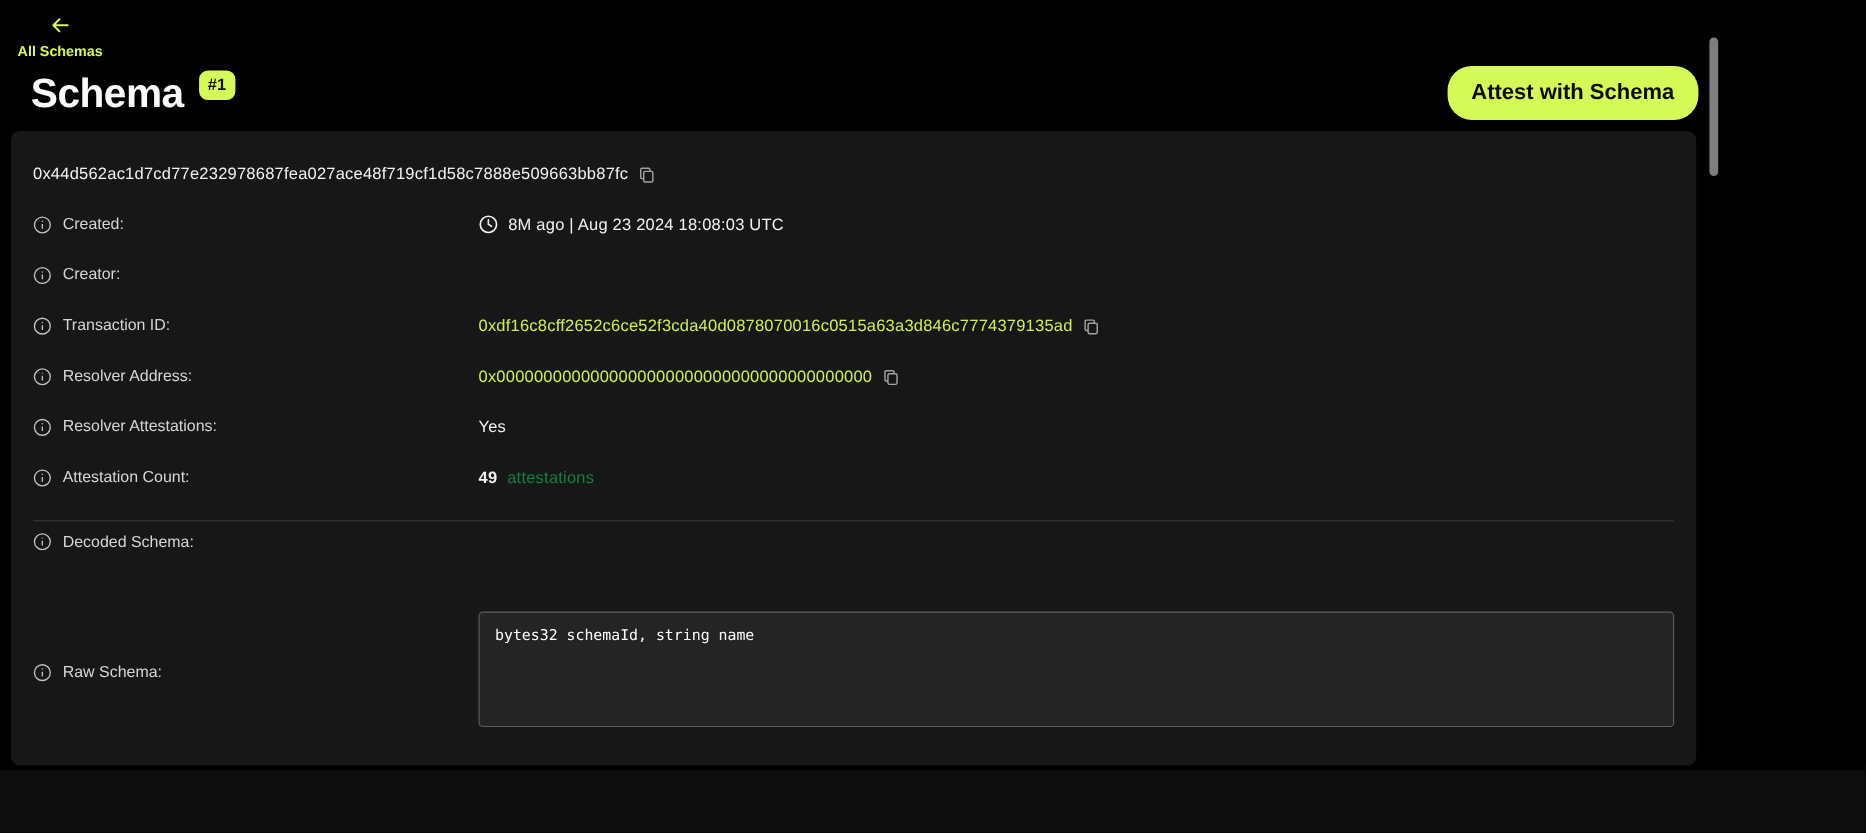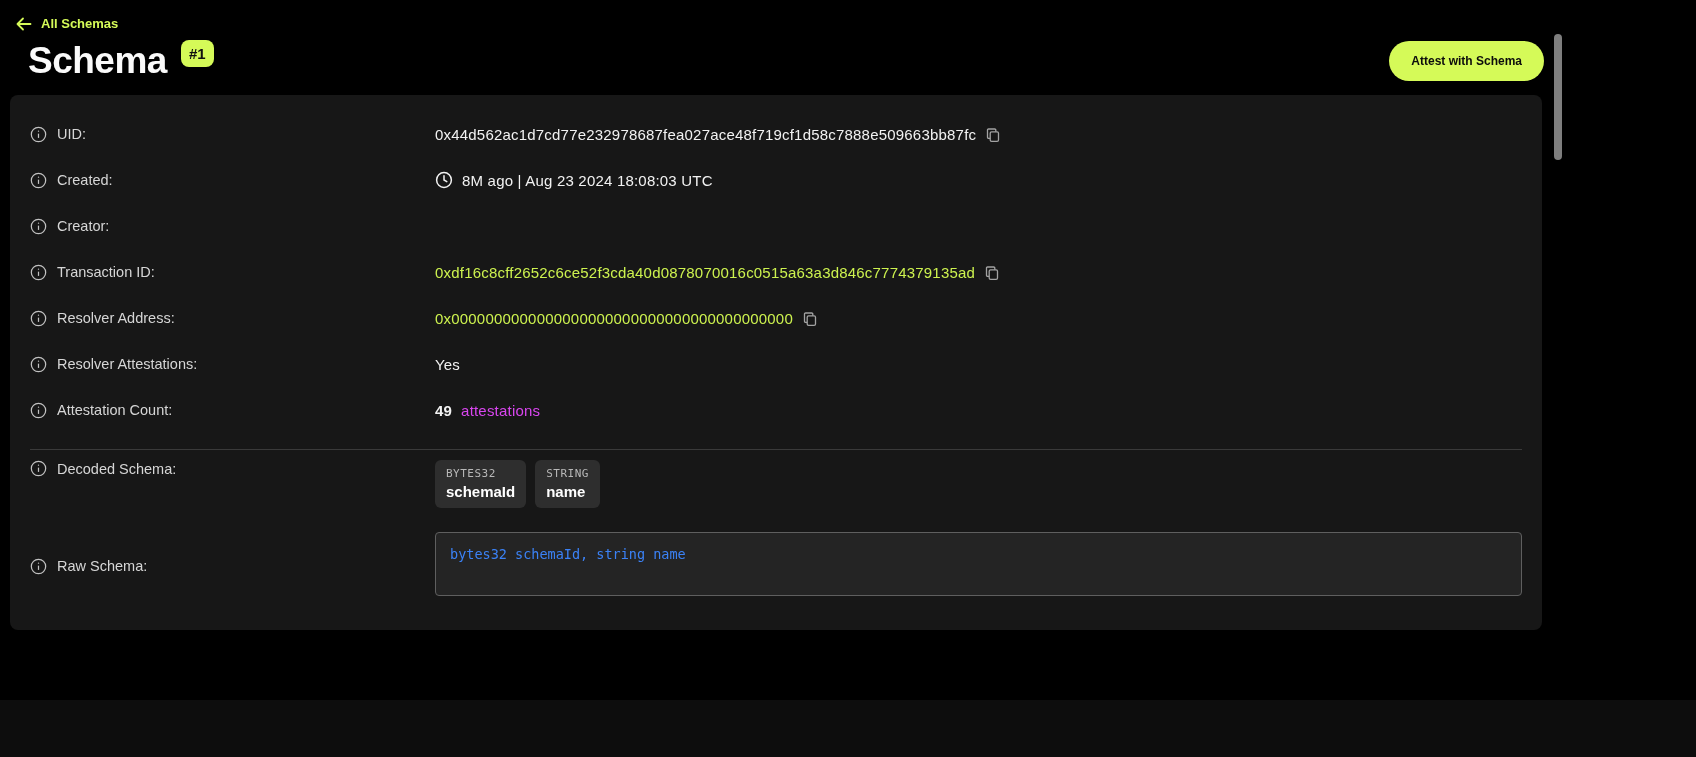--- a/index.html
+++ b/index.html
@@ -14,20 +14,21 @@
   .app { position: absolute; left: 0; top: 0; width: 1552px; }
 
   
   .back-row {
     padding: 16px 0 0 16px;
     display: flex; align-items: center; gap: 9px;
     color: var(--accent);
     font-size: 13px; font-weight: 700;
     cursor: pointer;
     width: fit-content;
+    flex-direction: column;
   }
   .title-row {
     margin-top: 6px;
     padding: 0 8px 0 8px;
     display: flex; align-items: center; justify-content: space-between;
   }
   .title-group { display: flex; align-items: flex-start; gap: 14px; margin-left: 20px; }
   .page-title {
     font-size: 37px; font-weight: 600; color: #fafafa; letter-spacing: -0.5px;
     line-height: 48px;
@@ -36,21 +37,21 @@
     margin-top: 3px;
     background: var(--accent); color: #101010;
     font-size: 15px; font-weight: 700;
     padding: 6px 8px; border-radius: 8px;
     line-height: 1;
   }
   .attest-btn {
     background: var(--accent); color: #0c0c0c;
     border: none; cursor: pointer;
     font-family: "Liberation Sans", sans-serif;
-    font-size: 12px; font-weight: 600;
+    font-size: 20px; font-weight: 600;
     padding: 13px 22px; border-radius: 22px;
   }
 
   
   .card {
     margin: 10px 10px 0 10px;
     background: var(--card-bg);
     border-radius: 8px;
     padding: 16px 20px 30px 20px;
   }
@@ -63,21 +64,21 @@
   .info-icon { display: inline-flex; color: #c2c2c2; flex: none; }
   .row-value {
     display: flex; align-items: center; gap: 9px;
     font-size: 15px; color: #f2f2f2; font-weight: 500;
     letter-spacing: 0.2px;
   }
   .val-link { color: var(--link); cursor: pointer; }
   .copy-icon { display: inline-flex; color: #a3a3a3; cursor: pointer; flex: none; margin-top: 2px; }
   .clock-icon { display: inline-flex; color: #f2f2f2; flex: none; }
   .count-num { font-weight: 700; }
-  .count-suffix { color: #d946ef; font-weight: 400; cursor: pointer; }
+  .count-suffix { color: #15803d; font-weight: 400; cursor: pointer; }
 
   .divider { border: none; border-top: 1px solid #3a3a3a; margin: 16px 0 2px 0; }
 
   
   .row-decoded { min-height: 58px; margin-top: 10px; align-items: flex-start; }
   .badges { display: flex; gap: 9px; }
   .field-badge {
     background: #2e2e2e; border-radius: 6px;
     padding: 7px 11px 8px 11px;
   }
@@ -88,25 +89,25 @@
   }
   .field-name {
     font-size: 15px; color: #fff; font-weight: 600;
     display: block; margin-top: 3px;
   }
 
   
   .row-raw { margin-top: 14px; align-items: center; }
   .raw-wrap { flex: 1; }
   .raw-textarea {
-    width: 100%; height: 64px;
+    width: 100%; height: 105px;
     background: #242424;
     border: 1px solid #5f5f5f;
     border-radius: 4px;
-    color: #3b82f6;
+    color: #ffffff;
     font-family: "DejaVu Sans Mono", monospace;
     font-size: 13.5px;
     padding: 12px 14px;
     resize: none; outline: none;
     line-height: 1.4;
   }
 
   
   .scrollbar-track {
     position: absolute; top: 0; left: 1552px; width: 12px; height: 700px;
@@ -143,30 +144,20 @@
     <div class="title-group">
       <span class="page-title">Schema</span>
       <span class="schema-badge">#1</span>
     </div>
     <button class="attest-btn">Attest with Schema</button>
   </div>
 
   <div class="card">
 
     <div class="row">
-      <div class="row-label">
-        <span class="info-icon">
-          <svg width="17" height="17" viewBox="0 0 18 18" fill="none" stroke="currentColor" stroke-width="1.3">
-              <circle cx="9" cy="9" r="7.6"></circle>
-              <line x1="9" y1="8.1" x2="9" y2="12.6"></line>
-              <circle cx="9" cy="5.5" r="0.7" fill="currentColor" stroke="none"></circle>
-            </svg>
-        </span>
-        <span>UID:</span>
-      </div>
       <div class="row-value">
         <span>0x44d562ac1d7cd77e232978687fea027ace48f719cf1d58c7888e509663bb87fc</span>
         <span class="copy-icon">
           <svg width="16" height="16" viewBox="0 0 16 16" fill="none" stroke="currentColor" stroke-width="1.3">
               <rect x="5.2" y="4.8" width="8.3" height="9.6" rx="1.4"></rect>
               <path d="M10.8 4.8V3.1A1.1 1.1 0 0 0 9.7 2H3.6A1.1 1.1 0 0 0 2.5 3.1v7.2a1.1 1.1 0 0 0 1.1 1.1h1.6"></path>
             </svg>
         </span>
       </div>
     </div>
@@ -290,30 +281,20 @@
       <div class="row-label">
         <span class="info-icon">
           <svg width="17" height="17" viewBox="0 0 18 18" fill="none" stroke="currentColor" stroke-width="1.3">
               <circle cx="9" cy="9" r="7.6"></circle>
               <line x1="9" y1="8.1" x2="9" y2="12.6"></line>
               <circle cx="9" cy="5.5" r="0.7" fill="currentColor" stroke="none"></circle>
             </svg>
         </span>
         <span>Decoded Schema:</span>
       </div>
-      <div class="badges">
-        <div class="field-badge">
-          <span class="field-type">BYTES32</span>
-          <span class="field-name">schemaId</span>
-        </div>
-        <div class="field-badge">
-          <span class="field-type">STRING</span>
-          <span class="field-name">name</span>
-        </div>
-      </div>
     </div>
 
     <div class="row row-raw">
       <div class="row-label">
         <span class="info-icon">
           <svg width="17" height="17" viewBox="0 0 18 18" fill="none" stroke="currentColor" stroke-width="1.3">
               <circle cx="9" cy="9" r="7.6"></circle>
               <line x1="9" y1="8.1" x2="9" y2="12.6"></line>
               <circle cx="9" cy="5.5" r="0.7" fill="currentColor" stroke="none"></circle>
             </svg>

